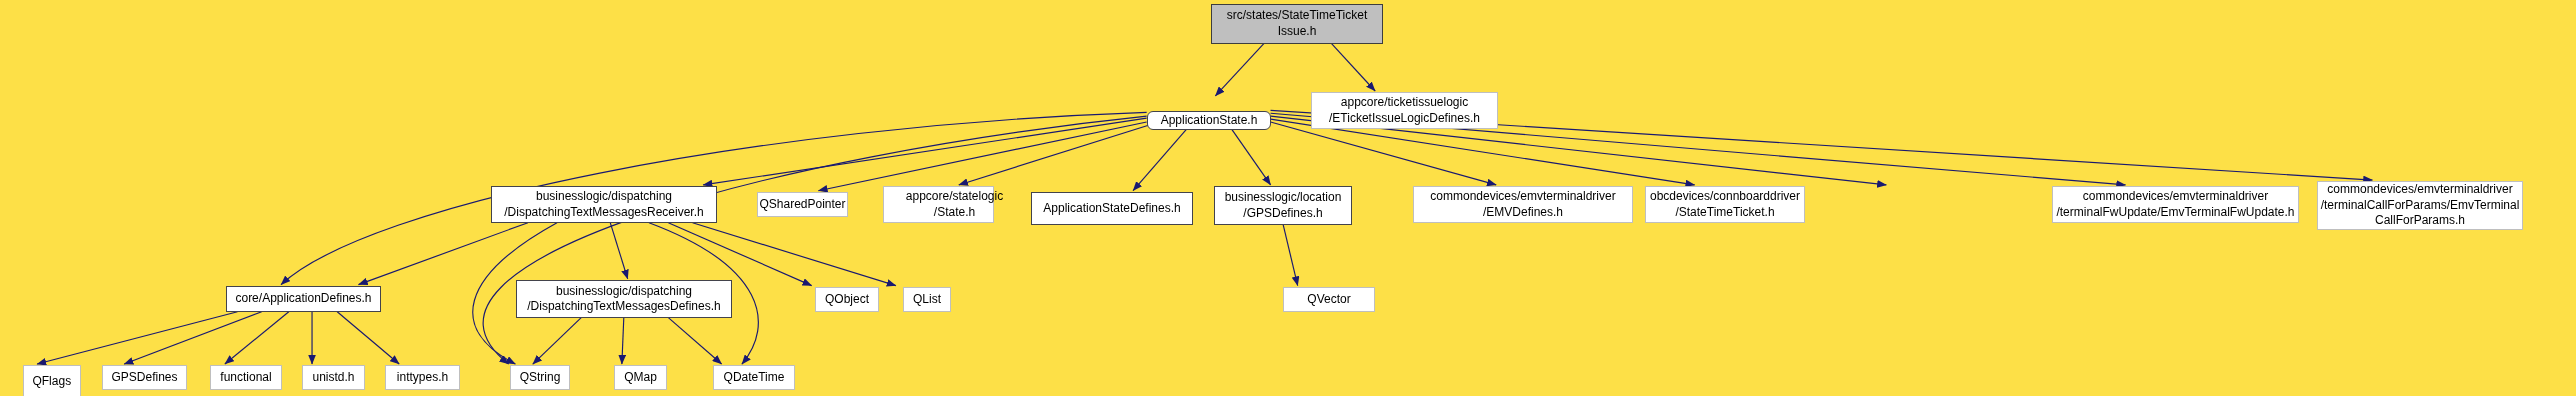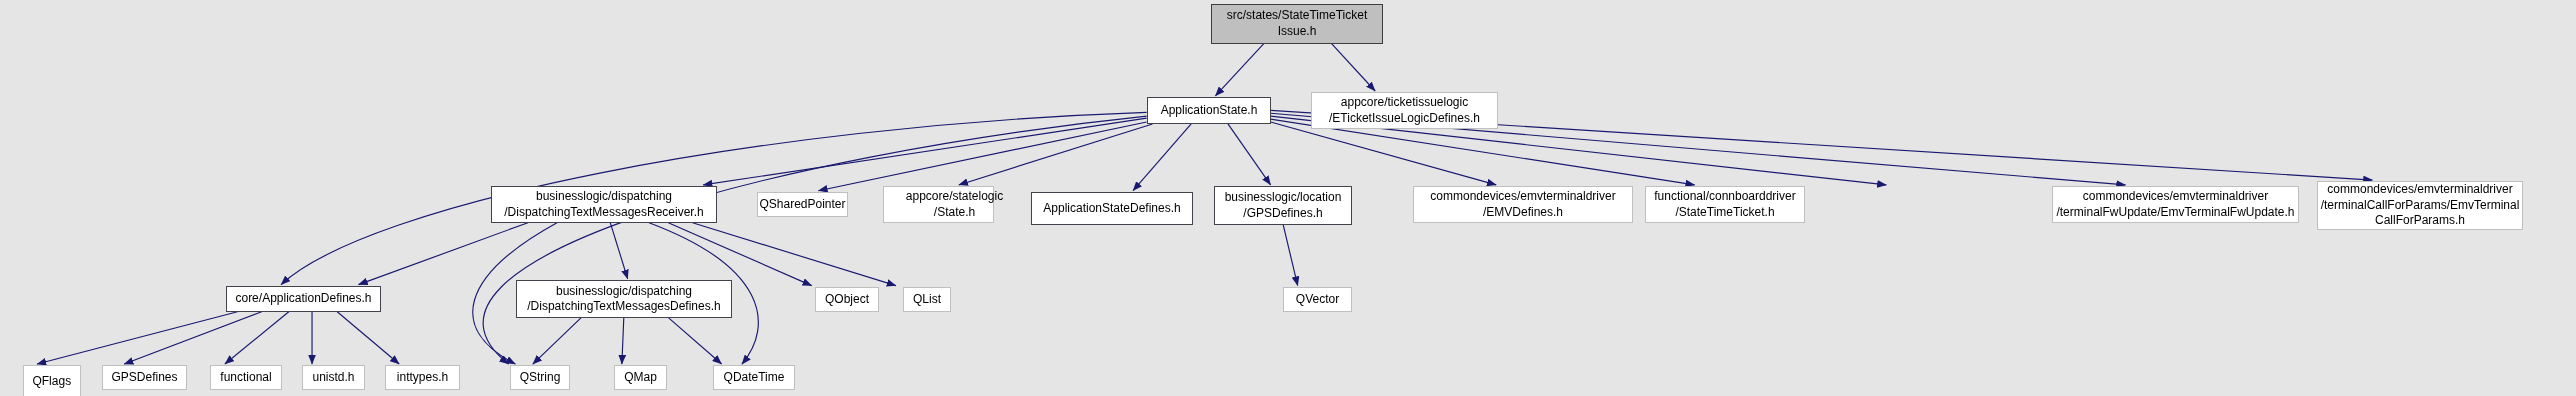--- a/index.html
+++ b/index.html
@@ -1,20 +1,20 @@
 <!DOCTYPE html>
 <html><head>
 <meta charset="utf-8">
 <style>
   html, body { margin: 0; padding: 0; background: #ffffff; }
   #canvas {
     position: relative;
     width: 2576px;
     height: 396px;
-    background: #e5e5e5;
+    background: #fde047;
     font-family: "Liberation Sans", "DejaVu Sans", sans-serif;
     overflow: hidden;
   }
   #edges-layer {
     position: absolute;
     left: 0; top: 0;
     width: 2576px; height: 396px;
     pointer-events: none;
   }
   #edges-layer path.edge {
@@ -87,21 +87,21 @@
       <path d="M298,322 L232,376" class="edge" marker-end="url(#arrow)"></path>
       <path d="M322,322 L322,376" class="edge" marker-end="url(#arrow)"></path>
       <path d="M348,322 L412,376" class="edge" marker-end="url(#arrow)"></path>
       <path d="M1325,232 L1340,295" class="edge" marker-end="url(#arrow)"></path>
     </svg>
 
 <div class="node root" style="left: 1211px; top: 3.9px; width: 172px; height: 40px;">
       <span>src/states/StateTimeTicket</span>
       <span>Issue.h</span>
     </div>
-    <div class="node internal" style="left: 1147px; top: 97px; width: 124px; height: 27px;">
+    <div class="node internal" style="left: 1147px; top: 111px; width: 124px; height: 19px; border-radius: 6px;">
       <span>ApplicationState.h</span>
     </div>
     <div class="node external" style="left: 1293px; top: 92px; width: 187px; height: 37px;">
       <span>appcore/ticketissuelogic</span>
       <span>/ETicketIssueLogicDefines.h</span>
     </div>
     <div class="node internal" style="left: 491px; top: 186px; width: 226px; height: 37px;">
       <span>businesslogic/dispatching</span>
       <span>/DispatchingTextMessagesReceiver.h</span>
     </div>
@@ -117,21 +117,21 @@
     </div>
     <div class="node internal" style="left: 1214px; top: 186px; width: 138px; height: 39px;">
       <span>businesslogic/location</span>
       <span>/GPSDefines.h</span>
     </div>
     <div class="node external" style="left: 1395px; top: 186px; width: 220px; height: 37px;">
       <span>commondevices/emvterminaldriver</span>
       <span>/EMVDefines.h</span>
     </div>
     <div class="node external" style="left: 1627px; top: 186px; width: 160px; height: 37px;">
-      <span>functional/connboarddriver</span>
+      <span>obcdevices/connboarddriver</span>
       <span>/StateTimeTicket.h</span>
     </div>
     <div class="node external" style="left: 2034px; top: 186px; width: 247px; height: 37px;">
       <span>commondevices/emvterminaldriver</span>
       <span>/terminalFwUpdate/EmvTerminalFwUpdate.h</span>
     </div>
     <div class="node external" style="left: 2299px; top: 181px; width: 206px; height: 49px;">
       <span>commondevices/emvterminaldriver</span>
       <span>/terminalCallForParams/EmvTerminal</span>
       <span>CallForParams.h</span>
@@ -142,21 +142,21 @@
     <div class="node internal" style="left: 516px; top: 280px; width: 216px; height: 38px;">
       <span>businesslogic/dispatching</span>
       <span>/DispatchingTextMessagesDefines.h</span>
     </div>
     <div class="node external" style="left: 797px; top: 287px; width: 64px; height: 25px;">
       <span>QObject</span>
     </div>
     <div class="node external" style="left: 885px; top: 287px; width: 48px; height: 25px;">
       <span>QList</span>
     </div>
-    <div class="node external" style="left: 1265px; top: 287px; width: 69px; height: 25px;">
+    <div class="node external" style="left: 1265px; top: 287px; width: 92px; height: 25px;">
       <span>QVector</span>
     </div>
     <div class="node external" style="left: 4.8px; top: 365px; width: 58px; height: 34px;">
       <span>QFlags</span>
     </div>
     <div class="node external" style="left: 84px; top: 365px; width: 85px; height: 25px;">
       <span>GPSDefines</span>
     </div>
     <div class="node external" style="left: 192px; top: 365px; width: 72px; height: 25px;">
       <span>functional</span>

